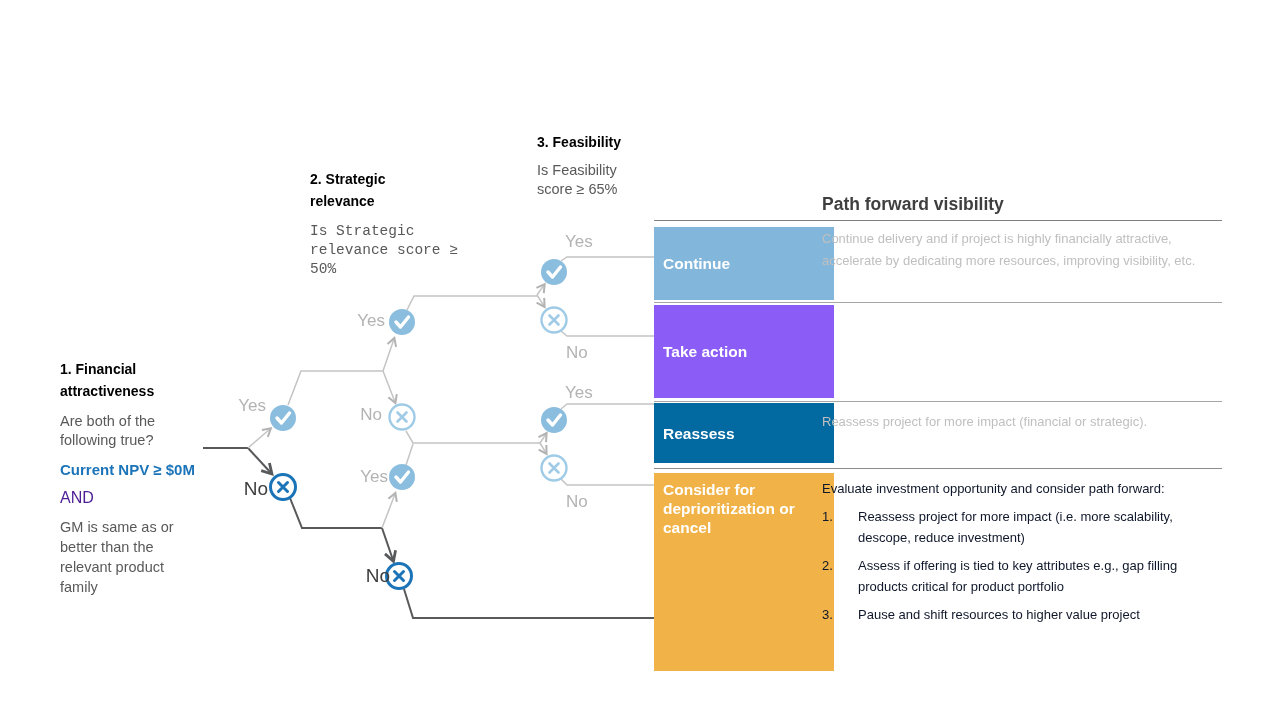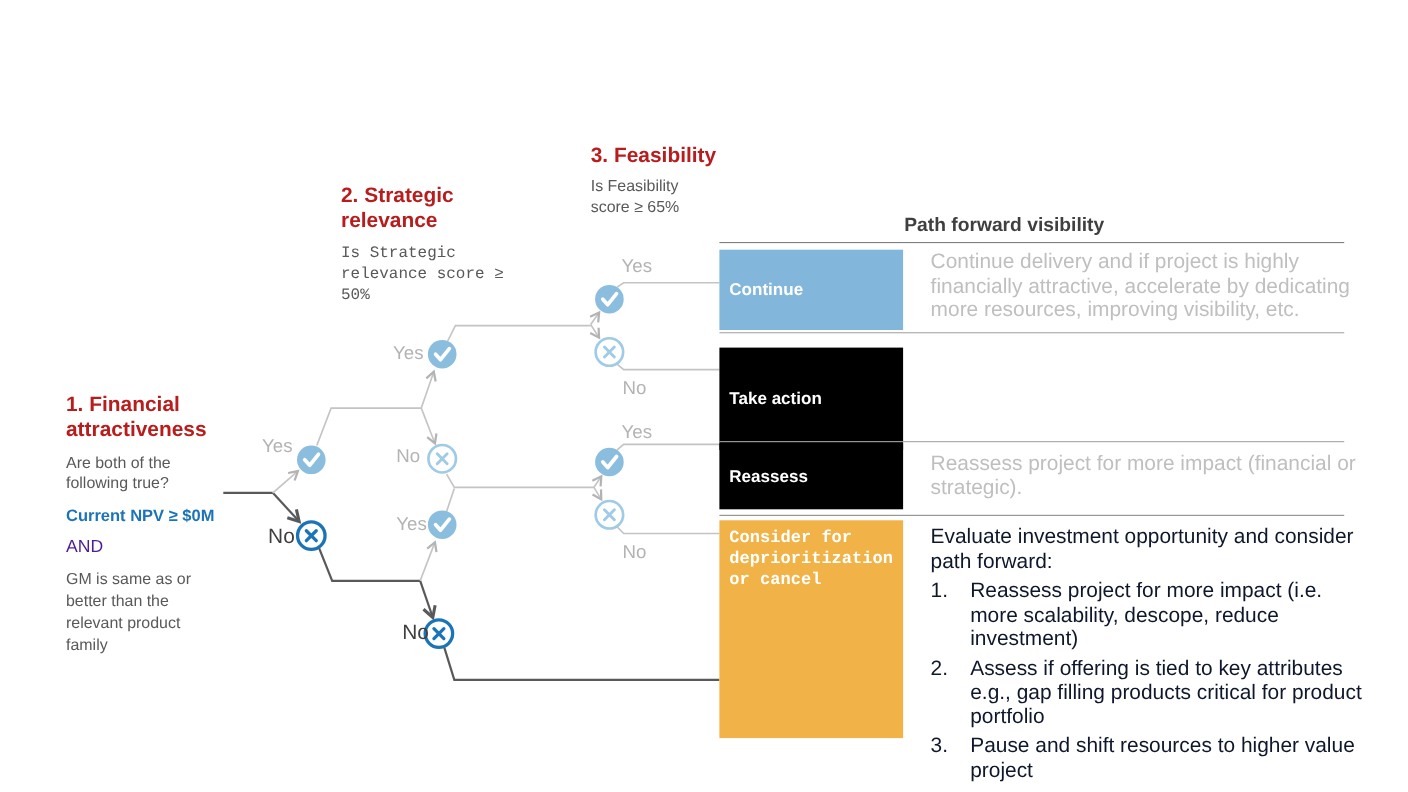--- a/index.html
+++ b/index.html
@@ -2,40 +2,40 @@
 <html><head>
 <meta charset="utf-8">
 <style>
   html,body{margin:0;padding:0;background:#fff;}
   #canvas{position:relative;width:1280px;height:720px;background:#ffffff;overflow:hidden;
           font-family:"Liberation Sans","DejaVu Sans",sans-serif;color:#404040;}
   .abs{position:absolute;}
   svg.tree{position:absolute;left:0;top:0;width:1280px;height:720px;}
 
   
-  .step-title{font-weight:bold;font-size:19px;line-height:22px;color:#b91c1c;}
+  .step-title{font-weight:bold;font-size:14px;line-height:22px;color:#000000;}
   .step-q{font-size:14.5px;line-height:19px;color:#595959;margin-top:10px;}
   .crit-blue{font-size:15px;font-weight:bold;color:#1b74b8;white-space:nowrap;margin-top:11px;}
   .conj{font-size:16px;color:#4c1d95;margin-top:11px;}
   .crit2{font-size:14.5px;line-height:20px;color:#595959;margin-top:10px;}
 
   
   .bl{position:absolute;font-size:17px;color:#b3b3b3;}
   .bl.dark{color:#3f3f3f;font-size:19px;}
   .bl.r{text-align:right;}
 
   
   .tbl-header{position:absolute;left:822px;top:194px;width:400px;font-size:17.5px;font-weight:bold;color:#3f3f3f;}
   .rule{position:absolute;left:654px;width:568px;height:0;border-top:1.5px solid #7f7f7f;}
   .divider{position:absolute;left:654px;width:568px;height:0;border-top:1px solid #a6a6a6;}
-  .rowbox{position:absolute;left:654px;width:167px;display:flex;align-items:center;
+  .rowbox{position:absolute;left:654px;width:180px;display:flex;align-items:center;
           padding:0 16px 0 9px;box-sizing:border-box;color:#ffffff;font-weight:bold;
           font-size:15.5px;line-height:19px;}
-  .rowbox.topalign{align-items:flex-start;padding-top:7px;font-family:Liberation Mono, monospace;}
-  .rowdesc{position:absolute;left:846px;width:398px;font-size:19px;line-height:21.5px;color:#bfbfbf;}
+  .rowbox.topalign{align-items:flex-start;padding-top:7px;}
+  .rowdesc{position:absolute;left:822px;width:398px;font-size:13px;line-height:21.5px;color:#bfbfbf;}
   .rowdesc.dark{color:#0f172a;}
   .num-item{display:flex;margin-top:6px;}
   .num-item .n{width:36px;flex:0 0 36px;}
   .num-item .t{flex:1;}
 </style>
 </head>
 <body>
 
 <div id="canvas">
 
@@ -151,26 +151,26 @@
 
   <div class="tbl-header">Path forward visibility</div>
   <div class="rule" style="top:220px;"></div>
 
   <div class="rowbox" style="top: 227px; height: 73px; background: rgb(130, 183, 219);">
     <span>Continue</span>
   </div>
   <div class="rowdesc" style="top:228px;">Continue delivery and if project is highly financially attractive, accelerate by dedicating more resources, improving visibility, etc.</div>
   <div class="divider" style="top:302px;"></div>
 
-  <div class="rowbox" style="top: 305px; height: 93px; background: #000000; margin-top: 11px;">
+  <div class="rowbox" style="top: 305px; height: 93px; background: #8b5cf6;">
     <span>Take action</span>
   </div>
   <div class="divider" style="top:401px;"></div>
 
-  <div class="rowbox" style="top: 403px; height: 60px; background: #000000;">
+  <div class="rowbox" style="top: 403px; height: 60px; background: #0369a1;">
     <span>Reassess</span>
   </div>
   <div class="rowdesc" style="top:411px;">Reassess project for more impact (financial or strategic).</div>
   <div class="divider" style="top:468px;border-top-color:#8c8c8c;"></div>
 
   <div class="rowbox topalign" style="top: 473px; height: 198px; background: rgb(241, 179, 71);">
     <span>Consider for deprioritization or cancel</span>
   </div>
   <div class="rowdesc dark" style="top:478px;">
     <div>Evaluate investment opportunity and consider path forward:</div>

